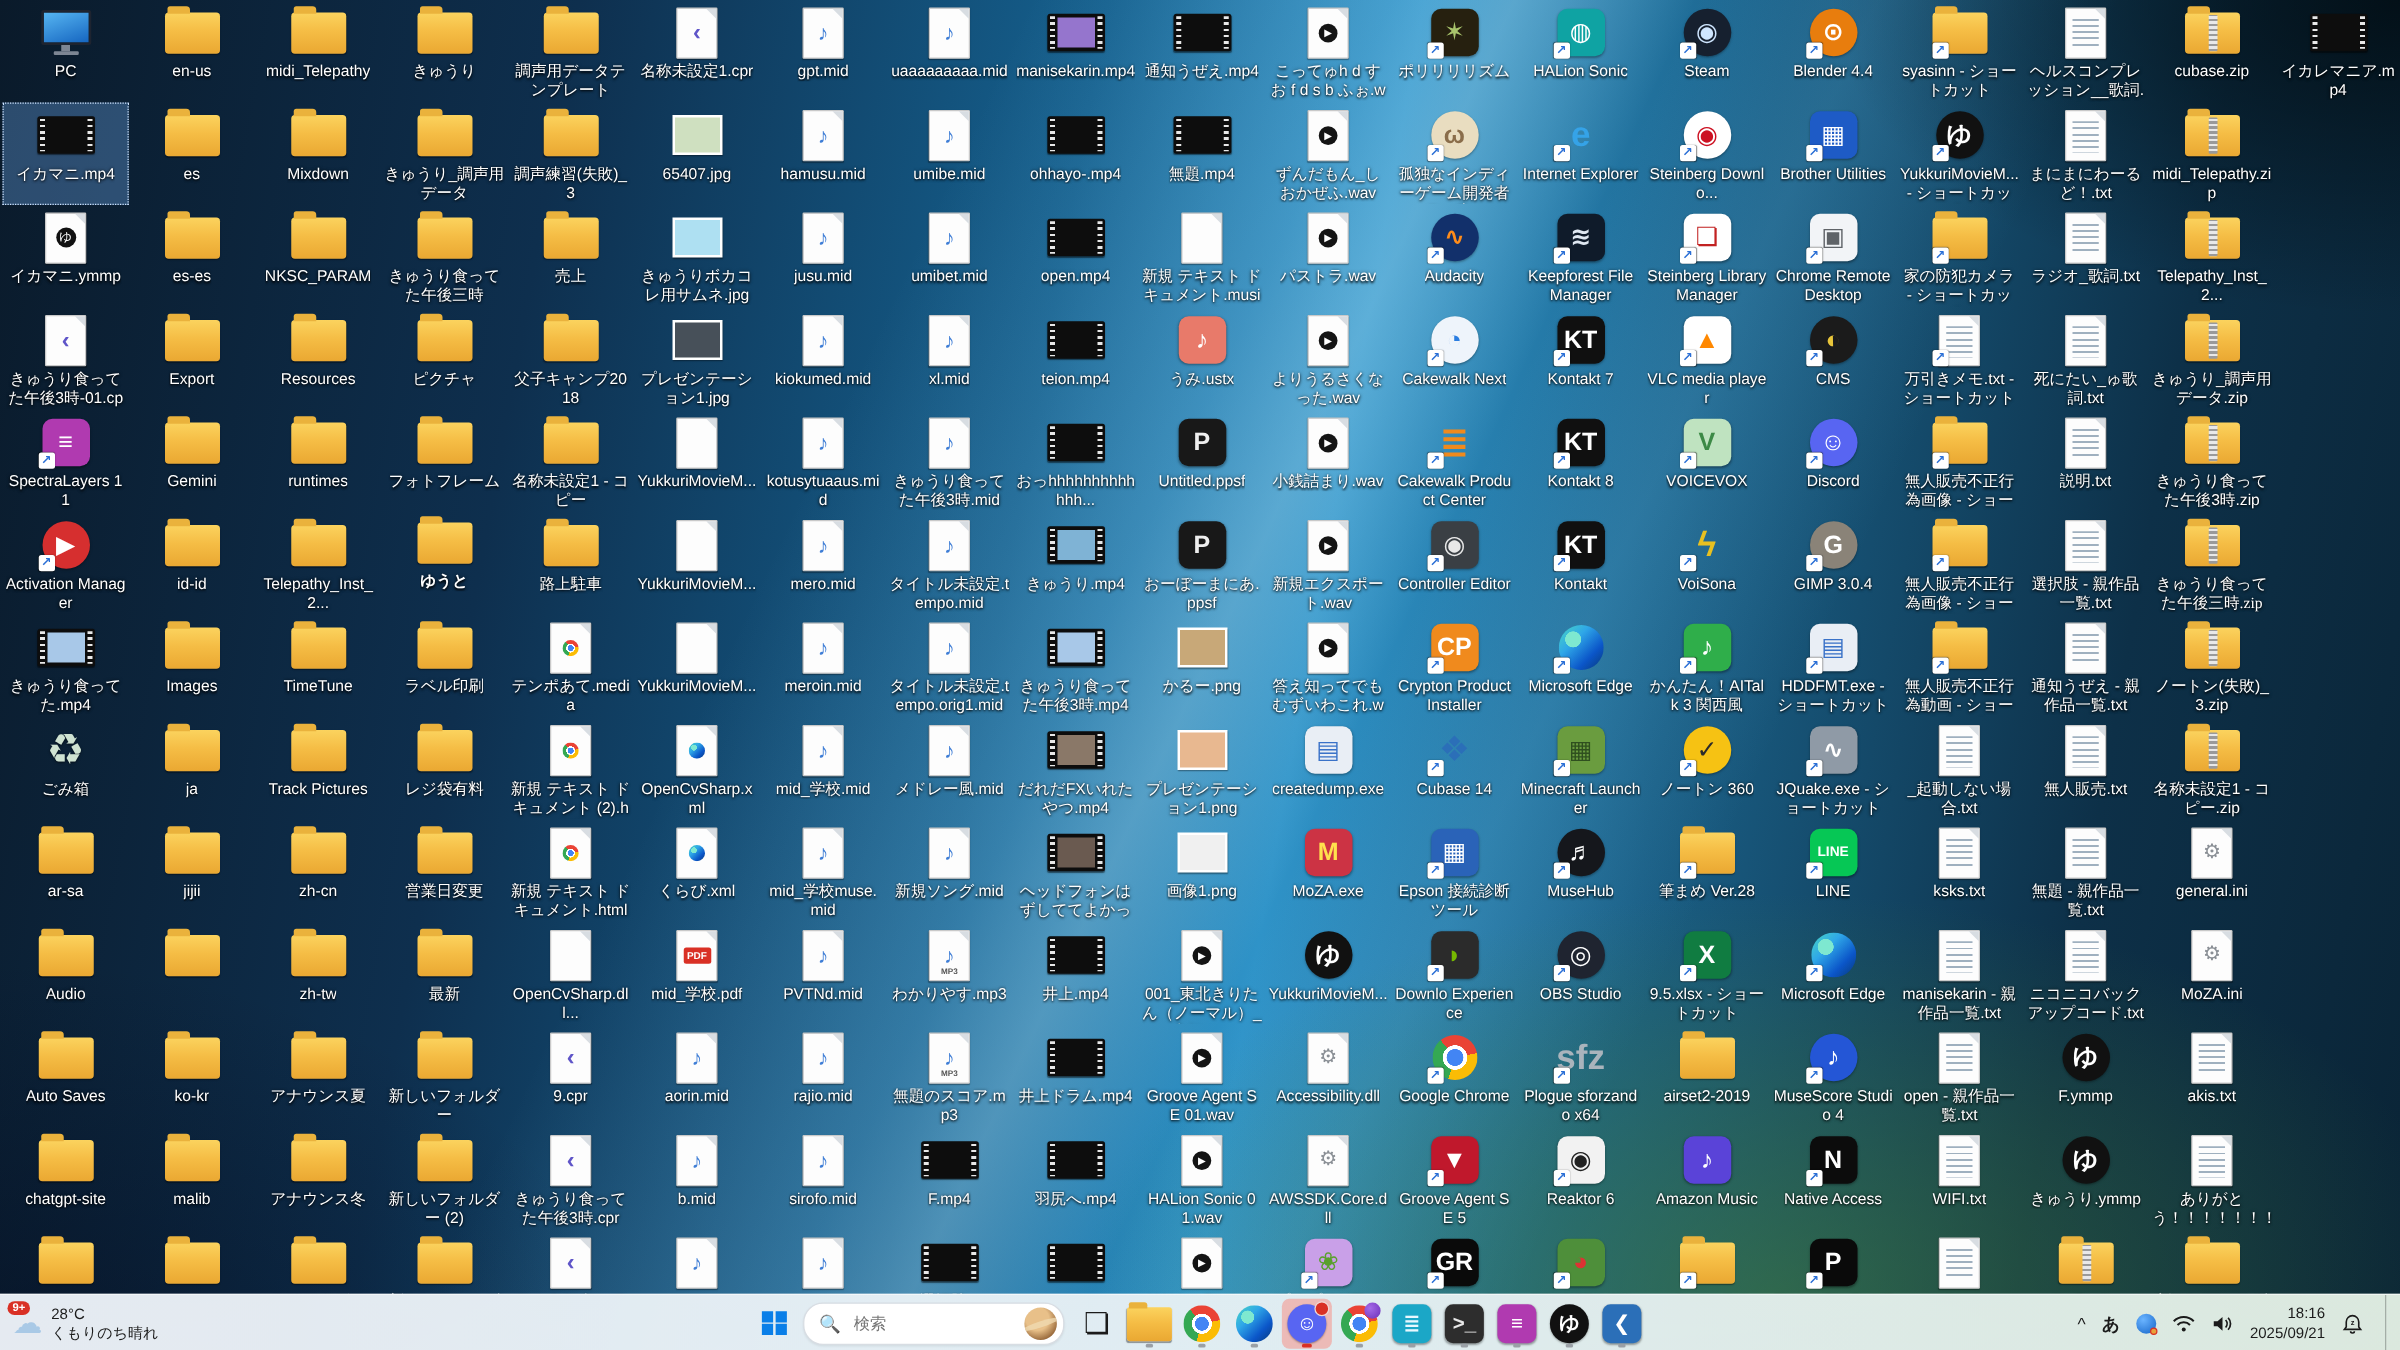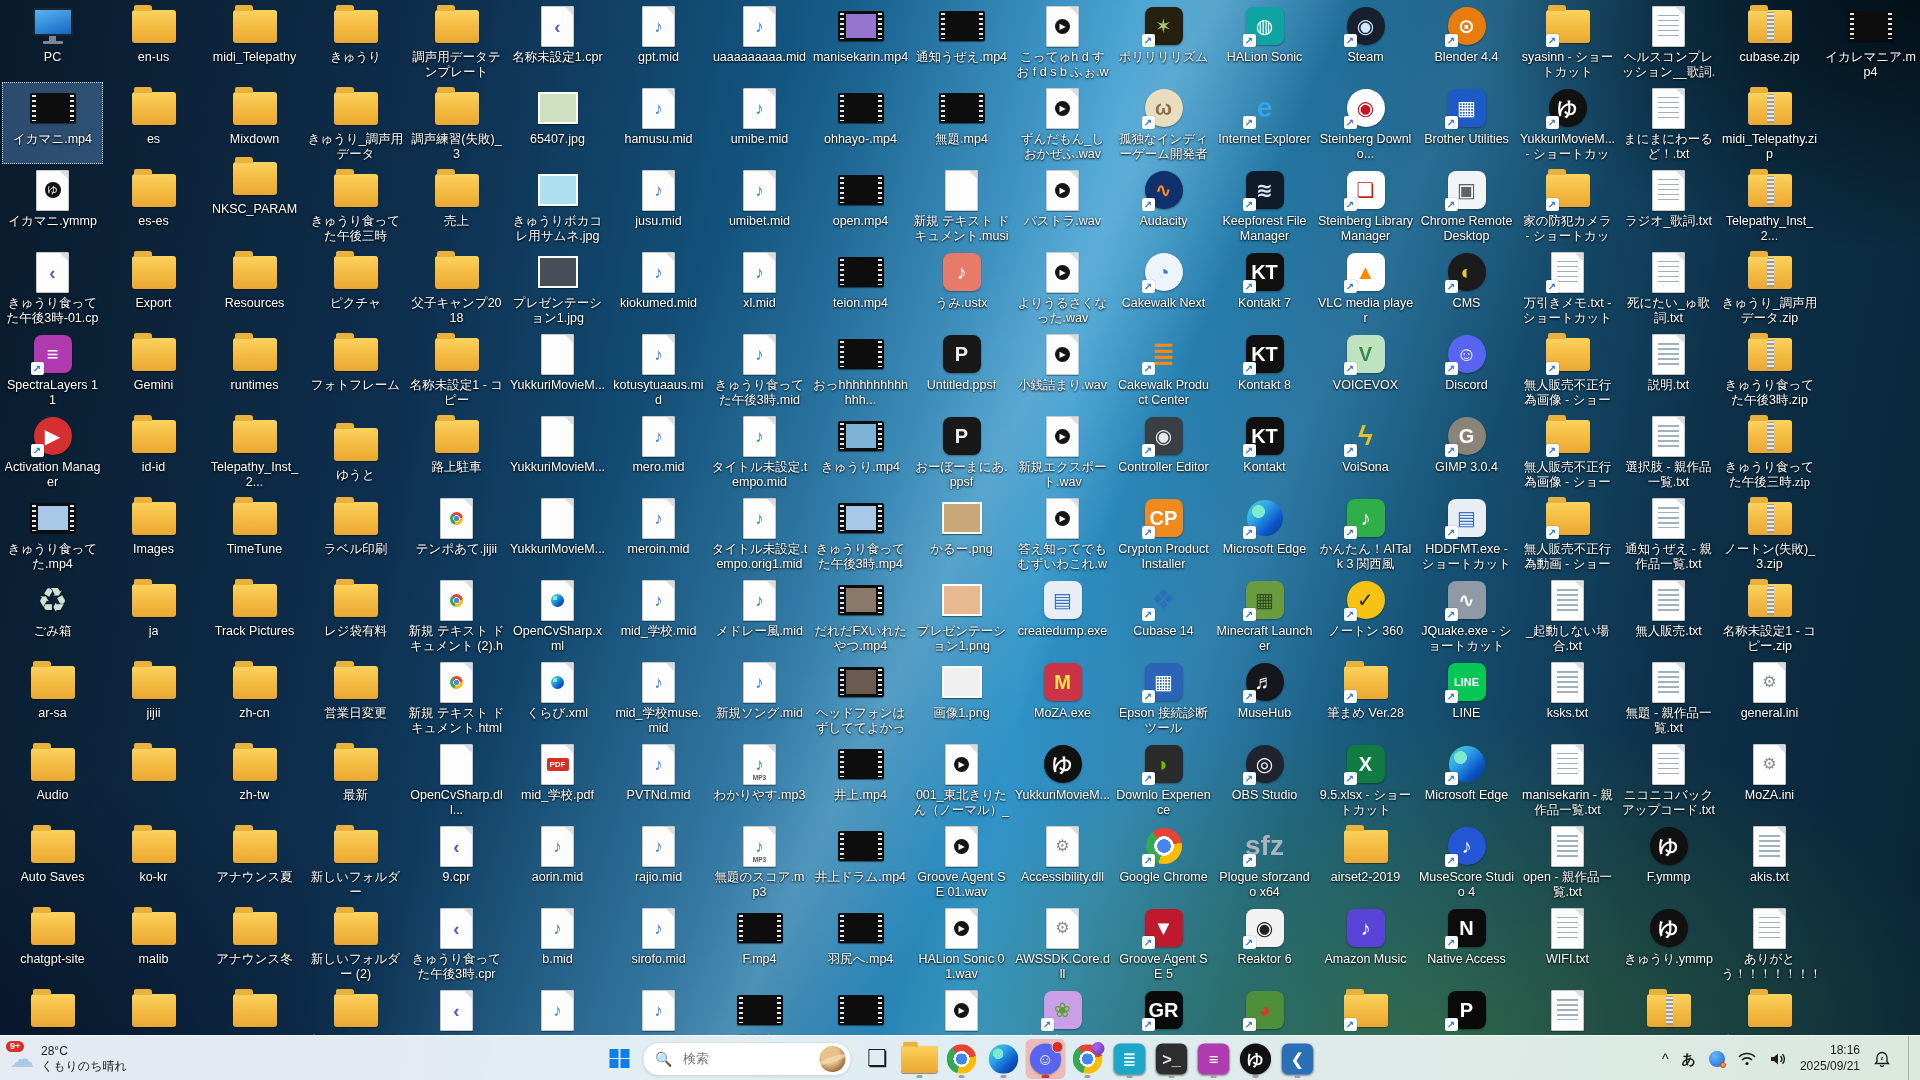--- a/index.html
+++ b/index.html
@@ -407,21 +407,21 @@
         </div>
       </div>
       <div class="lbl">イカマニ.ymmp</div>
     </div>
     <div class="cell" style="left: 103px; top: 164px;">
       <div class="ic">
         <div class="folder"></div>
       </div>
       <div class="lbl">es-es</div>
     </div>
-    <div class="cell" style="left: 204px; top: 152px;">
+    <div class="cell" style="left: 204px; top: 164px;">
       <div class="ic">
         <div class="folder"></div>
       </div>
       <div class="lbl">NKSC_PARAM</div>
     </div>
     <div class="cell" style="left: 305px; top: 164px;">
       <div class="ic">
         <div class="folder"></div>
       </div>
       <div class="lbl">きゅうり食ってた午後三時</div>
@@ -810,21 +810,21 @@
         <div class="folder"></div>
       </div>
       <div class="lbl">id-id</div>
     </div>
     <div class="cell" style="left: 204px; top: 410px;">
       <div class="ic">
         <div class="folder"></div>
       </div>
       <div class="lbl">Telepathy_Inst_2...</div>
     </div>
-    <div class="cell" style="left: 305px; top: 418px;">
+    <div class="cell" style="left: 305px; top: 408px; font-weight: bold;">
       <div class="ic">
         <div class="folder"></div>
       </div>
       <div class="lbl">ゆうと</div>
     </div>
     <div class="cell" style="left: 406px; top: 410px;">
       <div class="ic">
         <div class="folder"></div>
       </div>
       <div class="lbl">路上駐車</div>
@@ -955,21 +955,21 @@
         <div class="folder"></div>
       </div>
       <div class="lbl">ラベル印刷</div>
     </div>
     <div class="cell" style="left: 406px; top: 492px;">
       <div class="ic">
         <div class="page">
           <span class="ball chromeball"></span>
         </div>
       </div>
-      <div class="lbl">テンポあて.jijii</div>
+      <div class="lbl">テンポあて.media</div>
     </div>
     <div class="cell" style="left: 507px; top: 492px;">
       <div class="ic">
         <div class="page"></div>
       </div>
       <div class="lbl">YukkuriMovieM...</div>
     </div>
     <div class="cell" style="left: 608px; top: 492px;">
       <div class="ic">
         <div class="page">

